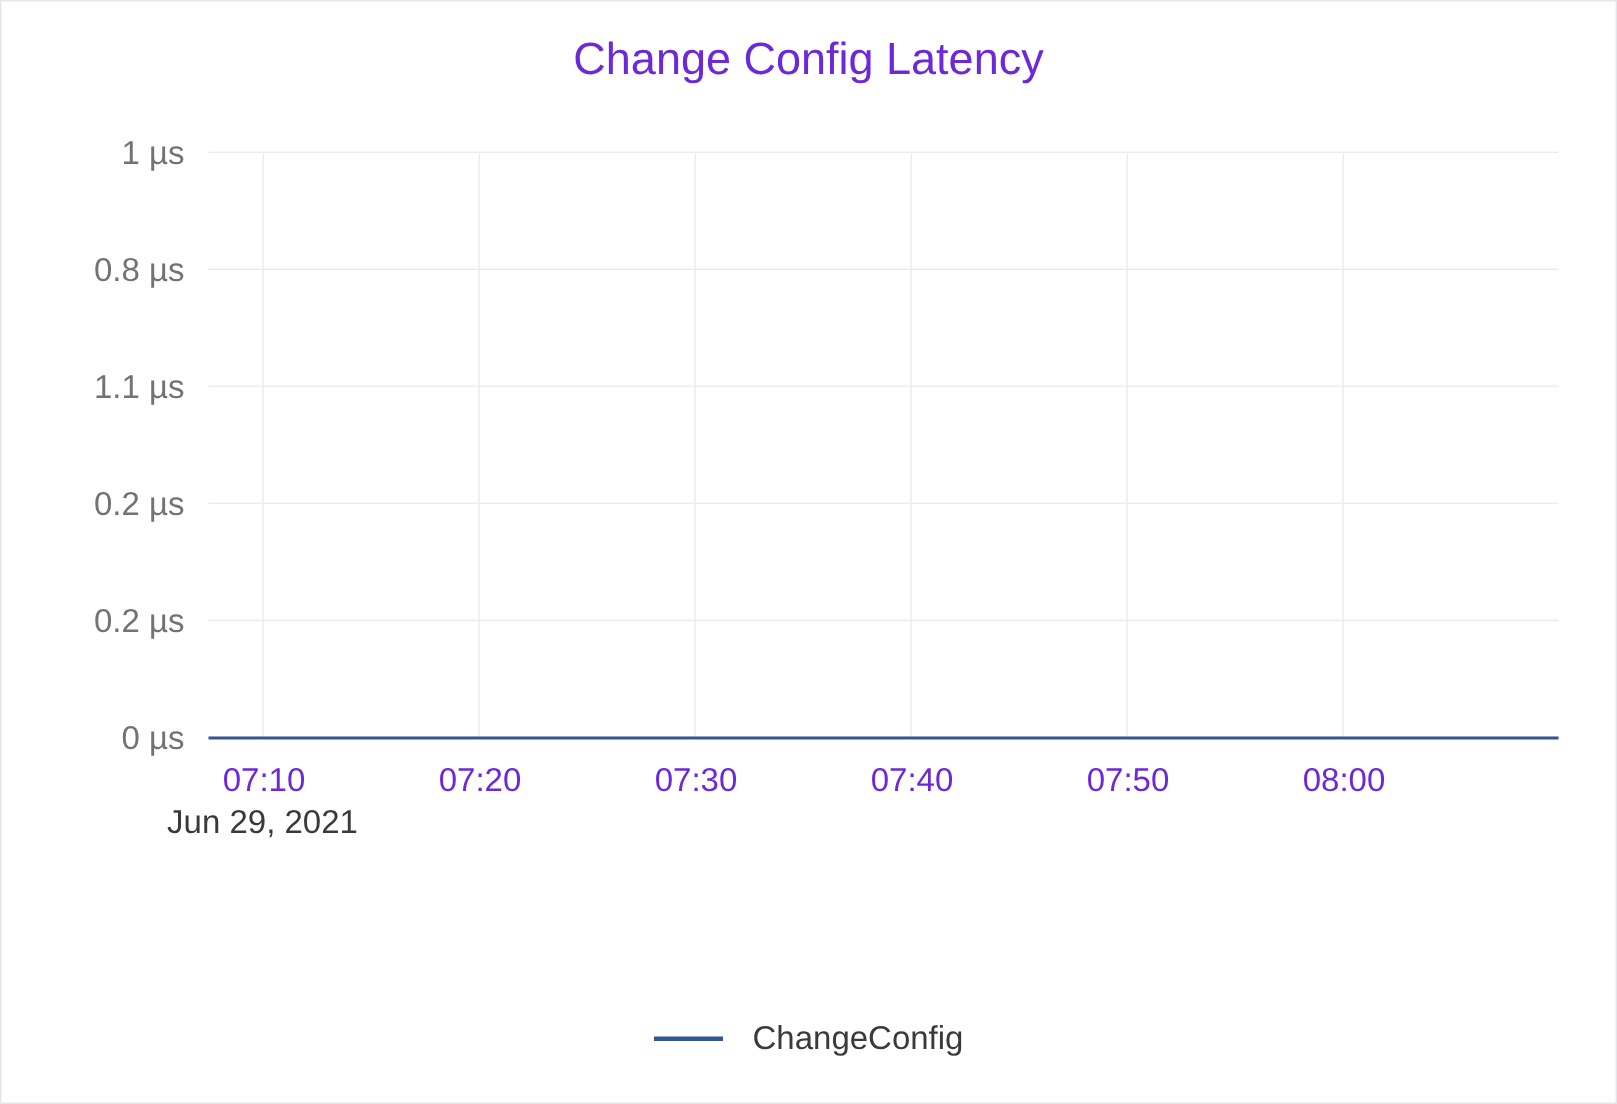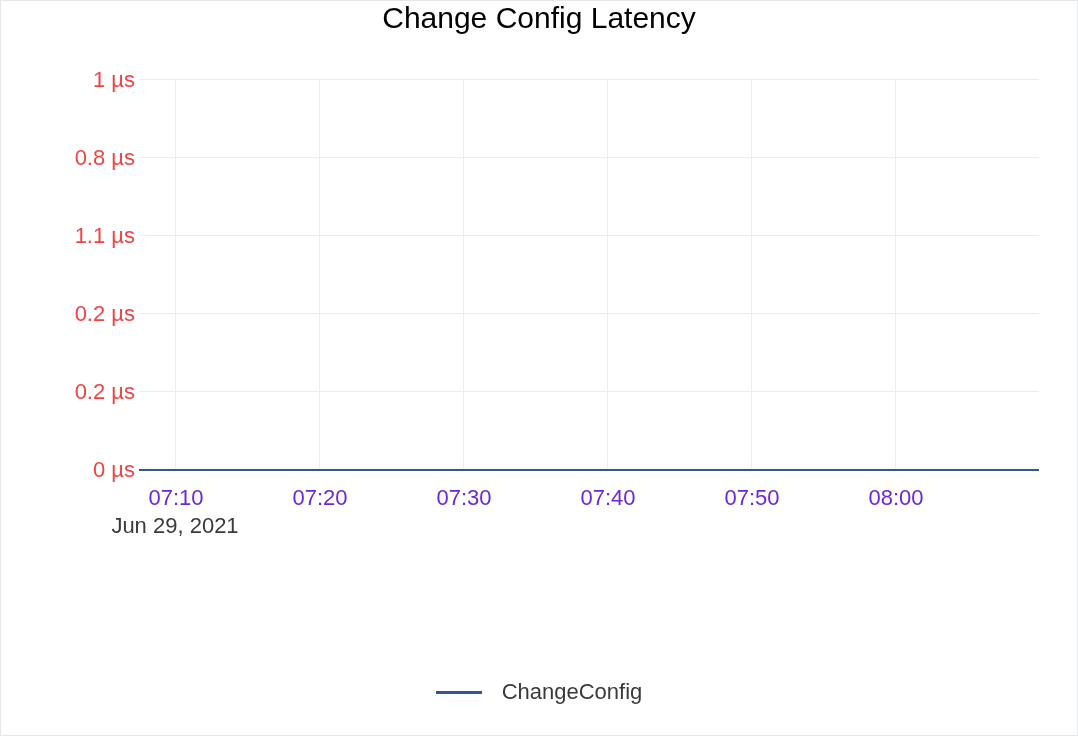--- a/index.html
+++ b/index.html
@@ -13,21 +13,22 @@
       width: 1078px;
       height: 736px;
       border: 1px solid #e4e6e8;
       background: #fff;
       position: relative;
     }
     .chart-title {
       text-align: center;
       font-size: 30px;
       font-weight: 400;
-      color: #000000;
+      color: #6d28d9;
+      padding-top: 22px;
     }
     .plot-area {
       position: relative;
       margin-left: 138px;
       margin-top: 44px;
       width: 900px;
       height: 390px;
     }
     .grid-h {
       position: absolute;
@@ -39,24 +40,24 @@
     .grid-v {
       position: absolute;
       top: 0;
       height: 100%;
       width: 0;
       border-left: 1px solid #ededed;
     }
     .y-tick {
       position: absolute;
       right: 100%;
-      margin-right: 4px;
+      margin-right: 16px;
       transform: translateY(-50%);
       font-size: 22px;
-      color: #ef4444;
+      color: #737373;
       white-space: nowrap;
     }
     .x-tick {
       position: absolute;
       top: 100%;
       margin-top: 16px;
       transform: translateX(-50%);
       font-size: 22px;
       color: #6d28d9;
       white-space: nowrap;

